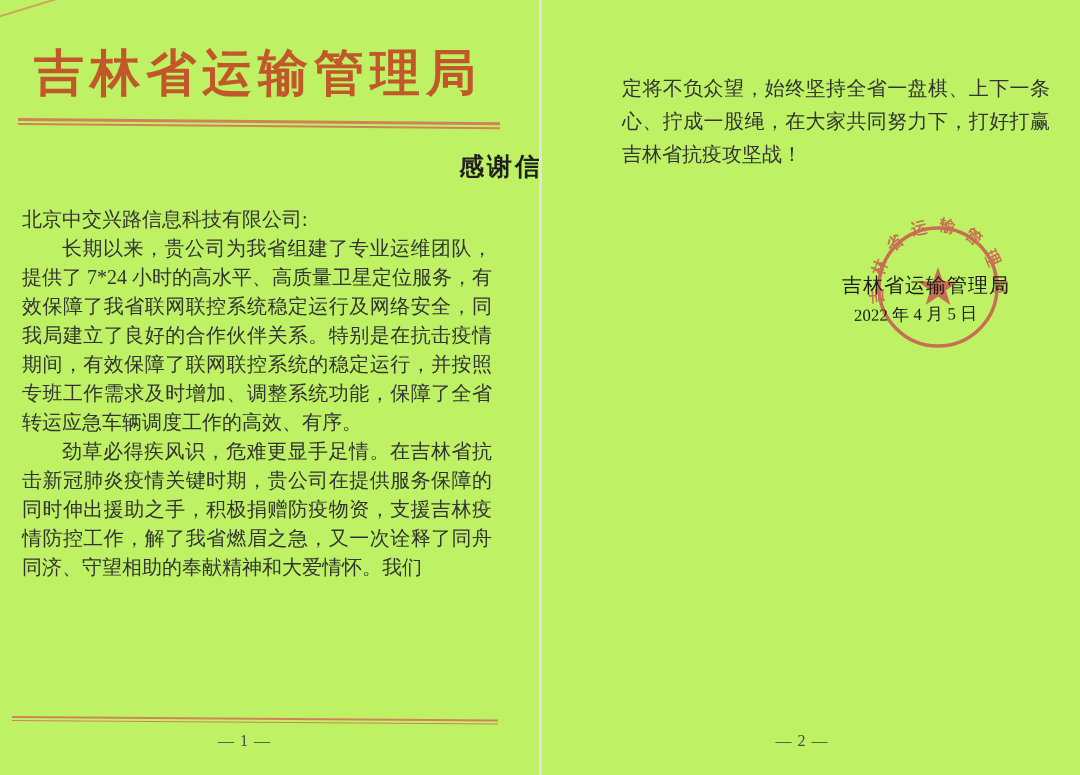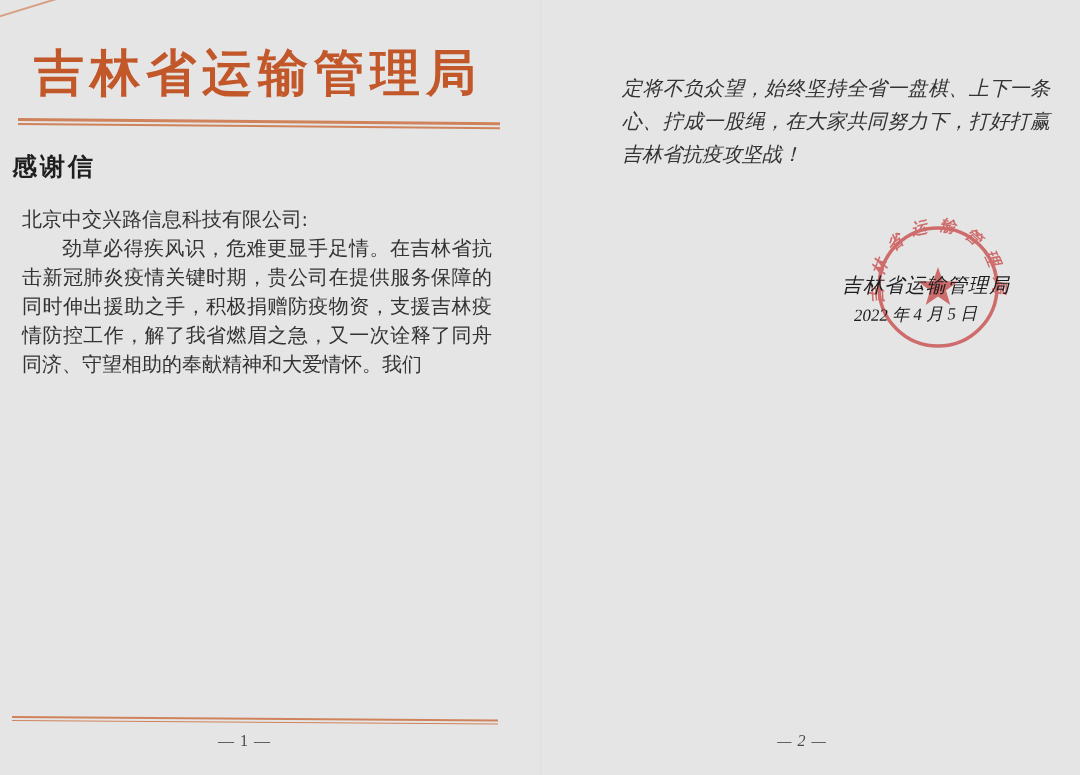--- a/index.html
+++ b/index.html
@@ -1,36 +1,36 @@
 <!DOCTYPE html>
 <html style="--letterhead: #c2582a; --rule: #d0835a; --stamp: #c94f4f; --divider: #e2e2e2; --ink: #333333; --pagenum: #4a4a4a;"><head>
 <meta charset="utf-8">
 <style>
   html,body { margin:0; padding:0; background:#ffffff; }
   .sheet {
-    position:relative; width:1080px; height:775px; background:#e5e5e5;
+    position:relative; width:1080px; height:775px; background:#bef264;
     font-family:"Liberation Serif","DejaVu Serif",serif; overflow:hidden;
   }
   .page { position:absolute; top:0; height:100%; }
   .page1 { left:0; width:539px; }
-  .page2 { left:542px; width:466px;font-style:italic; }
+  .page2 { left:542px; width:466px; }
   .divider { position:absolute; left:539px; top:0; bottom:0; width:3px;
     background:var(--divider,#e2e2e2); }
 
   
   .corner-line { position:absolute; top:7px; left:-12px; width:78px; height:2px;
     background:var(--rule,#d0835a); transform:rotate(-17deg); opacity:.7; }
   .letterhead { position:absolute; top:40px; left:34px; white-space:nowrap;
     font-size:50px; font-weight:bold; letter-spacing:6px;
     color:var(--letterhead,#c2582a); }
   .head-rule { position:absolute; top:118px; left:18px; width:482px; height:2px;
     border-top:3px solid var(--rule,#d0835a); border-bottom:2px solid var(--rule,#d0835a);
     transform:rotate(0.5deg); transform-origin:left center; }
-  .letter-title { position:absolute; top:150px; left:12px; width:100%;
-    text-align:left; font-size:25px; font-weight:bold; letter-spacing:3px;
+  .letter-title { position:absolute; top:150px; left:4px; width:100%;
+    text-align:right; font-size:25px; font-weight:bold; letter-spacing:3px;
     color:#1f1f1f; }
   .body1 { position:absolute; top:205px; left:22px; width:470px;
     font-size:20px; line-height:29px; text-align:justify; color:var(--ink,#333333); }
   .para { margin:0; }
   .indent { text-indent:2em; }
   .foot-rule { position:absolute; top:716px; left:12px; width:486px; height:2px;
     border-top:2px solid var(--rule,#d0835a); border-bottom:1px solid var(--rule,#d0835a);
     transform:rotate(0.4deg); transform-origin:left center; }
   .page-num { position:absolute; top:732px; width:100%; text-align:center;
     font-size:16px; letter-spacing:1px; color:var(--pagenum,#4a4a4a); }
@@ -60,20 +60,21 @@
     <div class="corner-line"></div>
 
     <div class="letterhead">吉林省运输管理局</div>
 
     <div class="head-rule"></div>
 
     <div class="letter-title">感谢信</div>
 
     <div class="body1">
       <p class="para">北京中交兴路信息科技有限公司:</p>
+      <p class="para indent">长期以来，贵公司为我省组建了专业运维团队，提供了 7*24 小时的高水平、高质量卫星定位服务，有效保障了我省联网联控系统稳定运行及网络安全，同我局建立了良好的合作伙伴关系。特别是在抗击疫情期间，有效保障了联网联控系统的稳定运行，并按照专班工作需求及时增加、调整系统功能，保障了全省转运应急车辆调度工作的高效、有序。</p>
       <p class="para indent">劲草必得疾风识，危难更显手足情。在吉林省抗击新冠肺炎疫情关键时期，贵公司在提供服务保障的同时伸出援助之手，积极捐赠防疫物资，支援吉林疫情防控工作，解了我省燃眉之急，又一次诠释了同舟同济、守望相助的奉献精神和大爱情怀。我们</p>
     </div>
 
     <div class="foot-rule"></div>
     <div class="page-num">— 1 —</div>
   </div>
 
   <div class="divider"></div>
 
   <div class="page page2">

